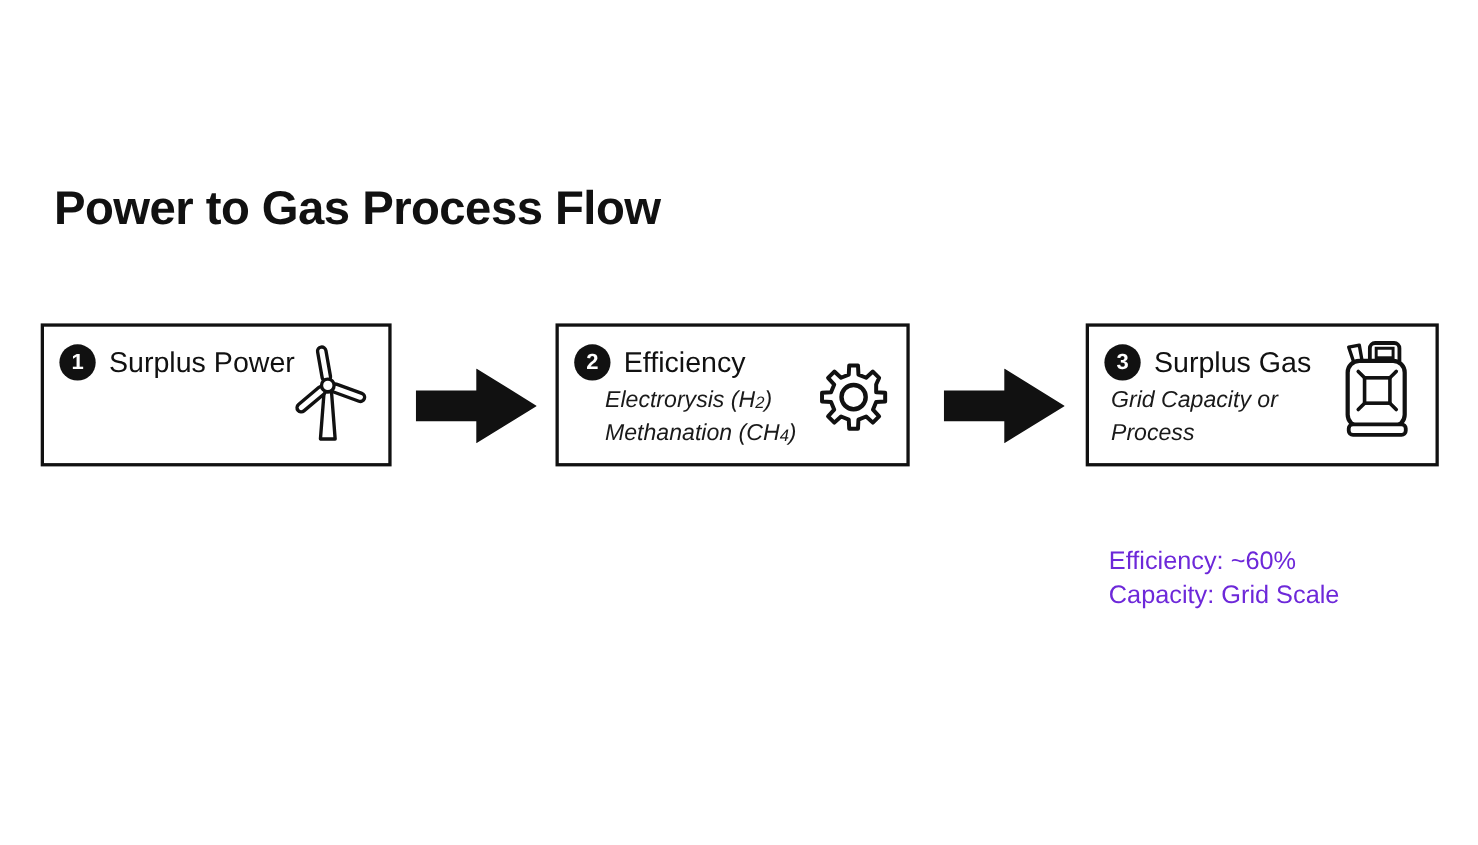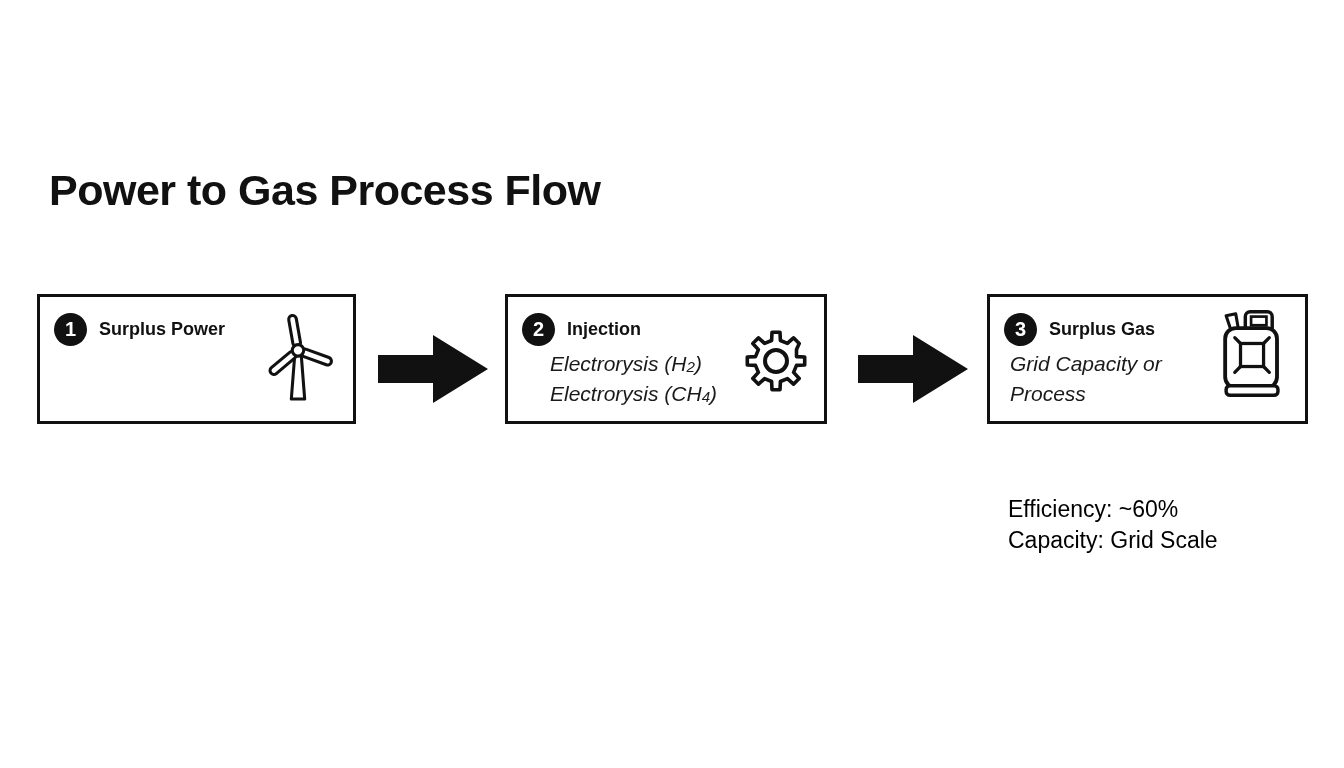--- a/index.html
+++ b/index.html
@@ -45,22 +45,22 @@
     width:33px;height:33px;
     border-radius:50%;
     background:var(--ink);
     color:#fff;
     font-weight:700;
     font-size:20px;
     display:flex;align-items:center;justify-content:center;
     flex:0 0 auto;
   }
   .step-label{
-    font-size:18px;
-    font-weight:700;
+    font-size:26px;
+    font-weight:400;
     white-space:nowrap;
   }
   .step-body{
     position:absolute;
     top:53px;
     font-size:21px;
     line-height:28px;
     color:#1a1a1a;
     white-space:nowrap;
     font-style:italic;
@@ -84,21 +84,21 @@
     width:110px;height:68px;
   }
   .flow-arrow.a1{left:378px;}
   .flow-arrow.a2{left:858px;}
   .notes{
     position:absolute;
     left:1008px;
     top:494px;
     font-size:23px;
     line-height:31px;
-    color:#000000;
+    color:#6d28d9;
     white-space:nowrap;
   }
   svg{display:block;}
 </style>
 </head>
 <body>
 
 <div class="canvas">
 
   <h1 class="diagram-title">Power to Gas Process Flow</h1>
@@ -123,25 +123,25 @@
 
   <div class="flow-arrow a1">
     <svg width="110" height="68" viewBox="0 0 110 68">
       <polygon points="0,20 55,20 55,0 110,34 55,68 55,48 0,48" fill="#111"></polygon>
     </svg>
   </div>
 
   <div class="step-box s2">
     <div class="step-header">
       <div class="num-badge">2</div>
-      <div class="step-label">Injection</div>
+      <div class="step-label">Efficiency</div>
     </div>
     <div class="step-body">
       <div><span>Electrorysis (H</span><span class="sub">2</span><span>)</span></div>
-      <div><span>Electrorysis (CH</span><span class="sub">4</span><span>)</span></div>
+      <div><span>Methanation (CH</span><span class="sub">4</span><span>)</span></div>
     </div>
     <div class="step-icon">
       <svg width="64" height="64" viewBox="0 0 64 64">
         <path d="M52.5,27.6 L60.7,28 L60.7,36 L52.5,36.4 L49.6,43.4 L55.2,49.5 L49.5,55.2 L43.4,49.6 L36.4,52.5 L36,60.7 L28,60.7 L27.6,52.5 L20.6,49.6 L14.5,55.2 L8.8,49.5 L14.4,43.4 L11.5,36.4 L3.3,36 L3.3,28 L11.5,27.6 L14.4,20.6 L8.8,14.5 L14.5,8.8 L20.6,14.4 L27.6,11.5 L28,3.3 L36,3.3 L36.4,11.5 L43.4,14.4 L49.5,8.8 L55.2,14.5 L52.5,20.6 Z" fill="#fff" stroke="#111" stroke-width="3.6" stroke-linejoin="round"></path>
         <circle cx="32" cy="32" r="11" fill="#fff" stroke="#111" stroke-width="4"></circle>
       </svg>
     </div>
   </div>
 
   <div class="flow-arrow a2">

